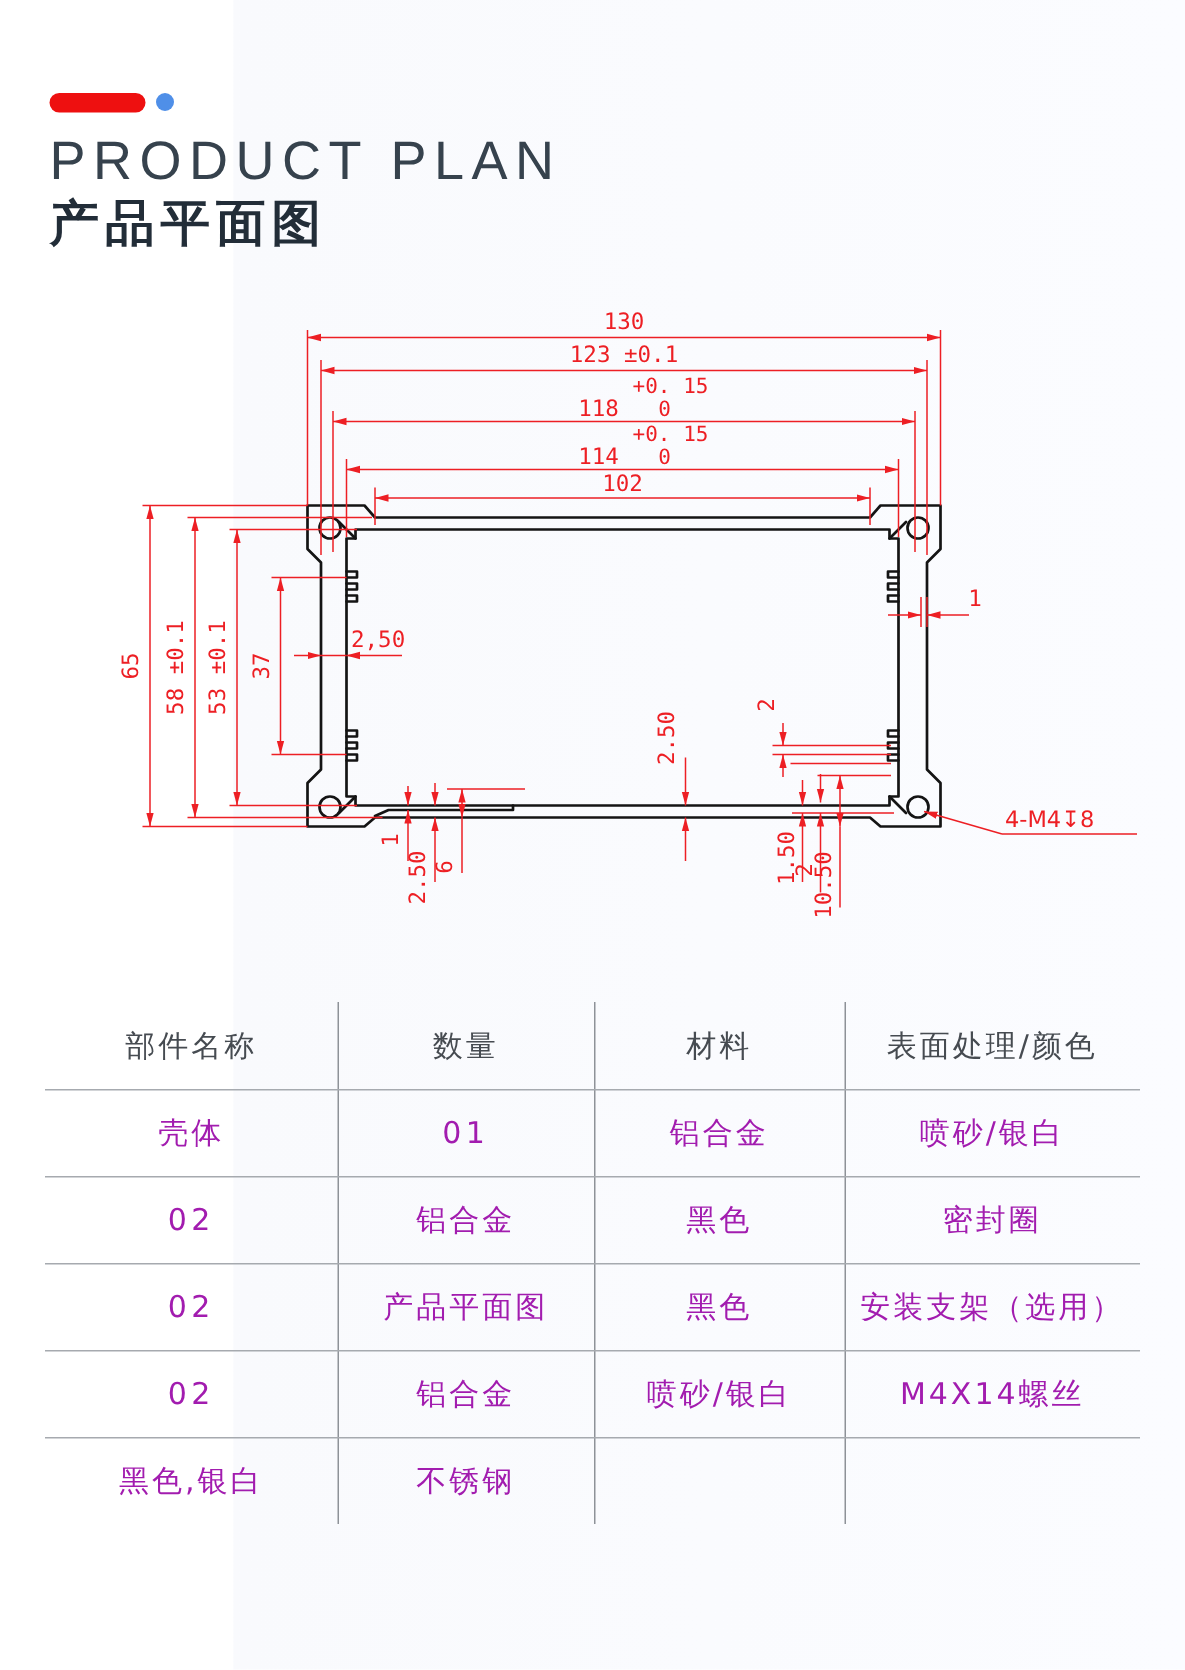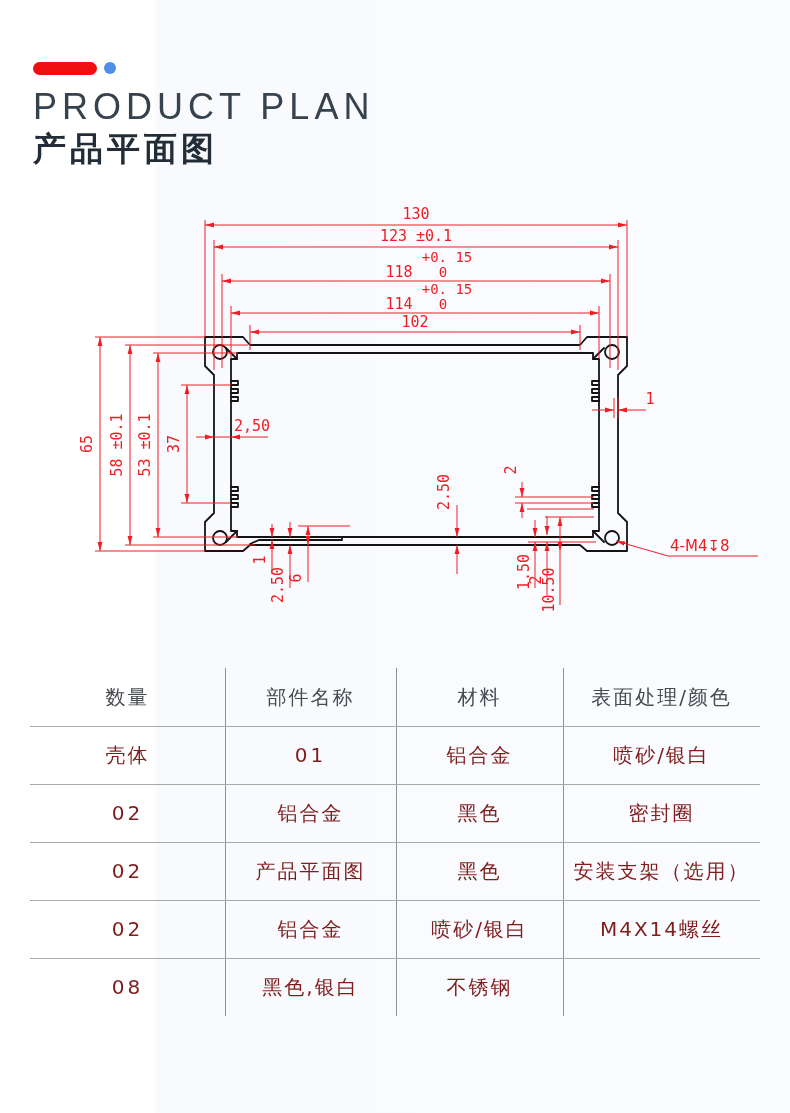--- a/index.html
+++ b/index.html
@@ -26,21 +26,21 @@
   .dim-s{font-family:"DejaVu Sans Mono",monospace;font-size:14px;fill:#ed1f24;}
   .dim-note{font-family:"DejaVu Sans",sans-serif;font-size:15px;fill:#ed1f24;}
   
   .tbl{position:absolute;left:30px;top:668px;width:730px;height:352px;}
   .tbl-grid{
     display:grid;grid-template-columns:195px 171px 167px 197px;grid-auto-rows:58px;
     width:730px;position:relative;z-index:2;
   }
   .cell{
     display:flex;align-items:center;justify-content:center;
-    font-size:20px;color:#7f1d1d;letter-spacing:2px;white-space:nowrap;
+    font-size:20px;color:#a21caf;letter-spacing:2px;white-space:nowrap;
   }
   .cell.head{color:#464b51;}
   .cell.num{letter-spacing:3px;}
   .vline{position:absolute;top:0;width:1px;height:348px;background:#8e9298;z-index:1;}
   .hline{position:absolute;left:0;width:730px;height:1px;background:#a6aaaf;z-index:1;}
 </style>
 </head>
 <body>
 
 <div class="hdr">
@@ -166,22 +166,22 @@
   <div class="vline" style="left:195px"></div>
   <div class="vline" style="left:366px"></div>
   <div class="vline" style="left:533px"></div>
   <div class="hline" style="top:58px"></div>
   <div class="hline" style="top:116px"></div>
   <div class="hline" style="top:174px"></div>
   <div class="hline" style="top:232px"></div>
   <div class="hline" style="top:290px"></div>
 
   <div class="tbl-grid">
+    <div class="cell head">部件名称</div>
     <div class="cell head">数量</div>
-    <div class="cell head">部件名称</div>
     <div class="cell head">材料</div>
     <div class="cell head">表面处理/颜色</div>
 
     <div class="cell">壳体</div>
     <div class="cell num">01</div>
     <div class="cell">铝合金</div>
     <div class="cell">喷砂/银白</div>
 
     <div class="cell num">02</div>
     <div class="cell">铝合金</div>
@@ -191,17 +191,16 @@
     <div class="cell num">02</div>
     <div class="cell">产品平面图</div>
     <div class="cell">黑色</div>
 
     <div class="cell">安装支架（选用）</div>
     <div class="cell num">02</div>
     <div class="cell">铝合金</div>
     <div class="cell">喷砂/银白</div>
 
     <div class="cell">M4X14螺丝</div>
-    <div class="cell num">08</div>
     <div class="cell">黑色,银白</div>
     <div class="cell">不锈钢</div>
   </div>
 </div>
 
 </body></html>

